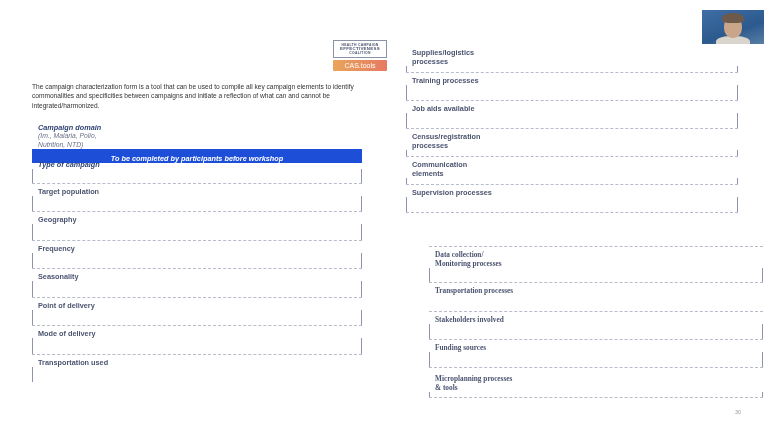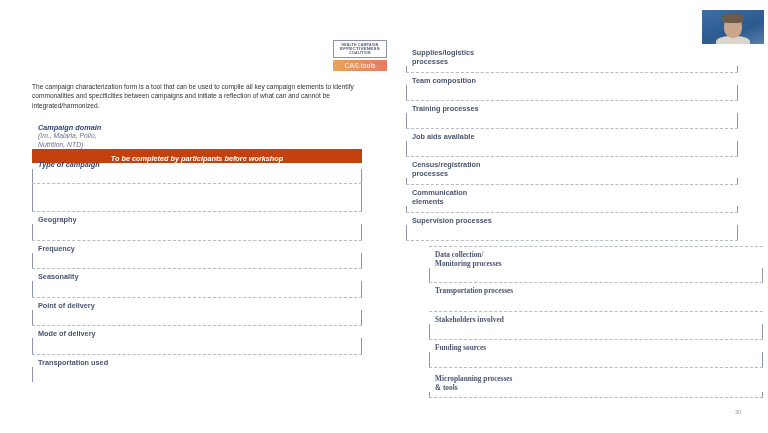--- a/index.html
+++ b/index.html
@@ -28,21 +28,21 @@
   .row { display: flex; position: relative; flex-direction: column; }
   .row .label {
     width: 84px; padding: 3px 0 0 6px; box-sizing: border-box;
     font-size: 7.3px; font-weight: bold; color: #4b5470; line-height: 9px;
   }
   .row .cell { flex: 1; border-left: 1.5px solid #8d94ae; border-right: 1.5px solid #8d94ae; }
   .row.dashed { border-bottom: 1px dashed #b8bcc8; }
   .hdr-label .title { font-style: italic; color: #324575; }
   .hdr-label .sub { font-style: italic; font-weight: normal; color: #6a7188; font-size: 6.8px; line-height: 8.5px; }
   .hdr-cell {
-    flex: 1; background: #c2410c; color: #fff; font-style: italic; font-weight: bold;
+    flex: 1; background: #1d4ed8; color: #fff; font-style: italic; font-weight: bold;
     font-size: 7.3px; text-align: center; padding-top: 5px; box-sizing: border-box;
   }
   .italic-label { font-style: italic; }
   .video {
     position: absolute; left: 702px; top: 10px; width: 62px; height: 34px;
     background: linear-gradient(160deg, #3f6ea6, #2c5a8e 60%, #5a7ea6);
     overflow: hidden;
   }
   .video .head {
     position: absolute; left: 22px; top: 6px; width: 18px; height: 22px; border-radius: 45%;
@@ -80,20 +80,21 @@
       <div class="title">Campaign domain</div>
       <div class="sub">(Im., Malaria, Polio, Nutrition, NTD)</div>
     </div>
     <div class="hdr-cell">To be completed by participants before workshop</div>
   </div>
   <div class="row dashed" style="height:26px; margin-top:3px;">
     <div class="label italic-label" style="color:#324575;">Type of campaign</div>
     <div class="cell"></div>
   </div>
   <div class="row dashed" style="height:27px;">
+    <div class="label">Target population</div>
     <div class="cell"></div>
   </div>
   <div class="row dashed" style="height:28px;">
     <div class="label">Geography</div>
     <div class="cell"></div>
   </div>
   <div class="row dashed" style="height:27px;">
     <div class="label">Frequency</div>
     <div class="cell"></div>
   </div>
@@ -111,24 +112,20 @@
   </div>
   <div class="row" style="height:27px;">
     <div class="label">Transportation used</div>
     <div class="cell" style="border-right:none;"></div>
   </div>
 </div>
 
 <div class="table" style="left:406px; top:45px; width:332px;">
   <div class="row dashed" style="height:27px;">
     <div class="label" style="width:90px;">Supplies/logistics processes</div>
-    <div class="cell"></div>
-  </div>
-  <div class="row dashed" style="height:27px;">
-    <div class="label" style="width:90px;">Team composition</div>
     <div class="cell"></div>
   </div>
   <div class="row dashed" style="height:27px;">
     <div class="label" style="width:90px;">Training processes</div>
     <div class="cell"></div>
   </div>
   <div class="row dashed" style="height:27px;">
     <div class="label" style="width:90px;">Job aids available</div>
     <div class="cell"></div>
   </div>

